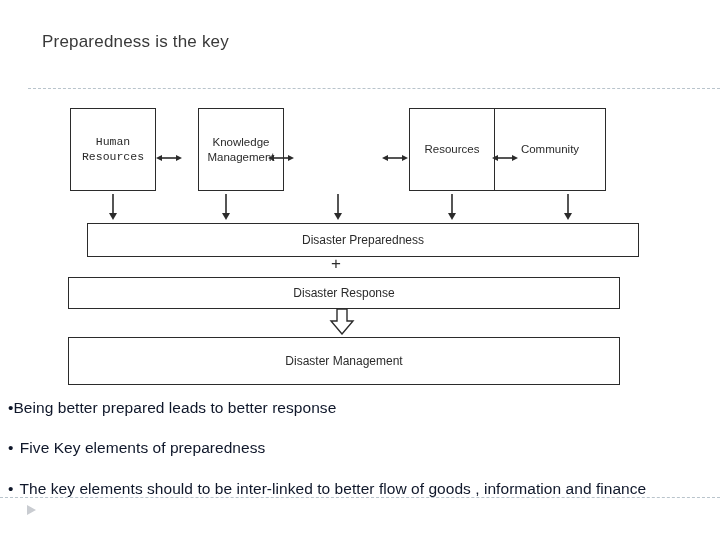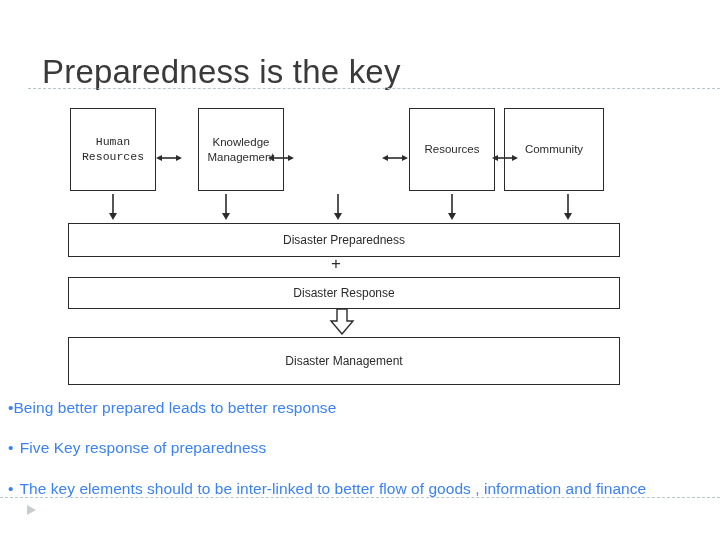--- a/index.html
+++ b/index.html
@@ -12,22 +12,22 @@
     height: 540px;
     position: relative;
     font-family: "Liberation Sans", sans-serif;
     overflow: hidden;
   }
 
   
   #slide-title {
     position: absolute;
     left: 42px;
-    top: 53px;
-    font-size: 33px;
+    top: 32px;
+    font-size: 17px;
     color: #3a3a3a;
     font-weight: normal;
     letter-spacing: 0.2px;
     white-space: nowrap;
   }
   #title-rule {
     position: absolute;
     left: 28px;
     top: 88px;
     width: 692px;
@@ -62,21 +62,21 @@
 
   .top-box {
     top: 2px;
     width: 86px;
     height: 83px;
   }
   .top-box.b0 { left: 10px; font-family: Liberation Mono, monospace; }
   .top-box.b1 { left: 122px; margin-left: 16px; }
   .top-box.b2 { left: 235px; }
   .top-box.b3 { left: 349px; align-items: center; }
-  .top-box.b4 { left: 444px; width: 100px; text-align: right; }
+  .top-box.b4 { left: 434px; width: 112px; text-align: right; }
 
   
   .h-arrow {
     position: absolute;
     top: 44px;
     width: 26px;
     height: 12px;
   }
   .h-arrow.a0 { left: 96px; }
   .h-arrow.a1 { left: 208px; }
@@ -104,21 +104,21 @@
     border: 1.5px solid #2b2b2b;
     background: #ffffff;
     box-sizing: border-box;
     display: flex;
     align-items: center;
     justify-content: center;
     font-size: 12px;
     color: #2b2b2b;
     font-family: "Liberation Sans", sans-serif;
   }
-  #bar-prep { top: 117px; }
+  #bar-prep { top: 117px; margin-left: 19px; }
   #bar-resp { top: 171px; height: 32px; justify-content: center; }
   #bar-mgmt { top: 231px; height: 48px; }
 
   #plus-sign {
     position: absolute;
     left: 271px;
     top: 149px;
     font-size: 17px;
     color: #2b2b2b;
     line-height: 1;
@@ -131,21 +131,21 @@
     width: 26px;
     height: 26px;
   }
 
   
   #bullets {
     position: absolute;
     left: 8px;
     top: 398px;
     width: 712px;
-    color: #3b82f6;
+    color: #0f172a;
   }
   .bullet {
     font-size: 15.5px;
     line-height: 1.32;
     margin-bottom: 20px;
     letter-spacing: 0.05px;
   }
   .bullet .dot { margin-right: 2px; }
   .bullet.b2 { margin-bottom: 0; }
   .bullet.b0 .dot { margin-right: 0px; }
@@ -267,21 +267,21 @@
   <div class="bar" id="bar-mgmt">
     <span>Disaster Management</span>
   </div>
 </div>
 
 <div id="bullets">
   <div class="bullet b0">
     <span class="dot">•</span><span>Being better prepared leads to better response</span>
   </div>
   <div class="bullet b1">
-    <span class="dot">•</span><span> Five Key response of preparedness</span>
+    <span class="dot">•</span><span> Five Key elements of preparedness</span>
   </div>
   <div class="bullet b2">
     <span class="dot">•</span><span> The key elements should to be inter-linked to better flow of goods , information and finance</span>
   </div>
 </div>
 
 <div id="bottom-rule"></div>
 <span id="play-marker">
   <svg width="14" height="14" viewBox="0 0 14 14">
     <polygon points="3,2 12,7 3,12" fill="#c9ccd1"></polygon>

